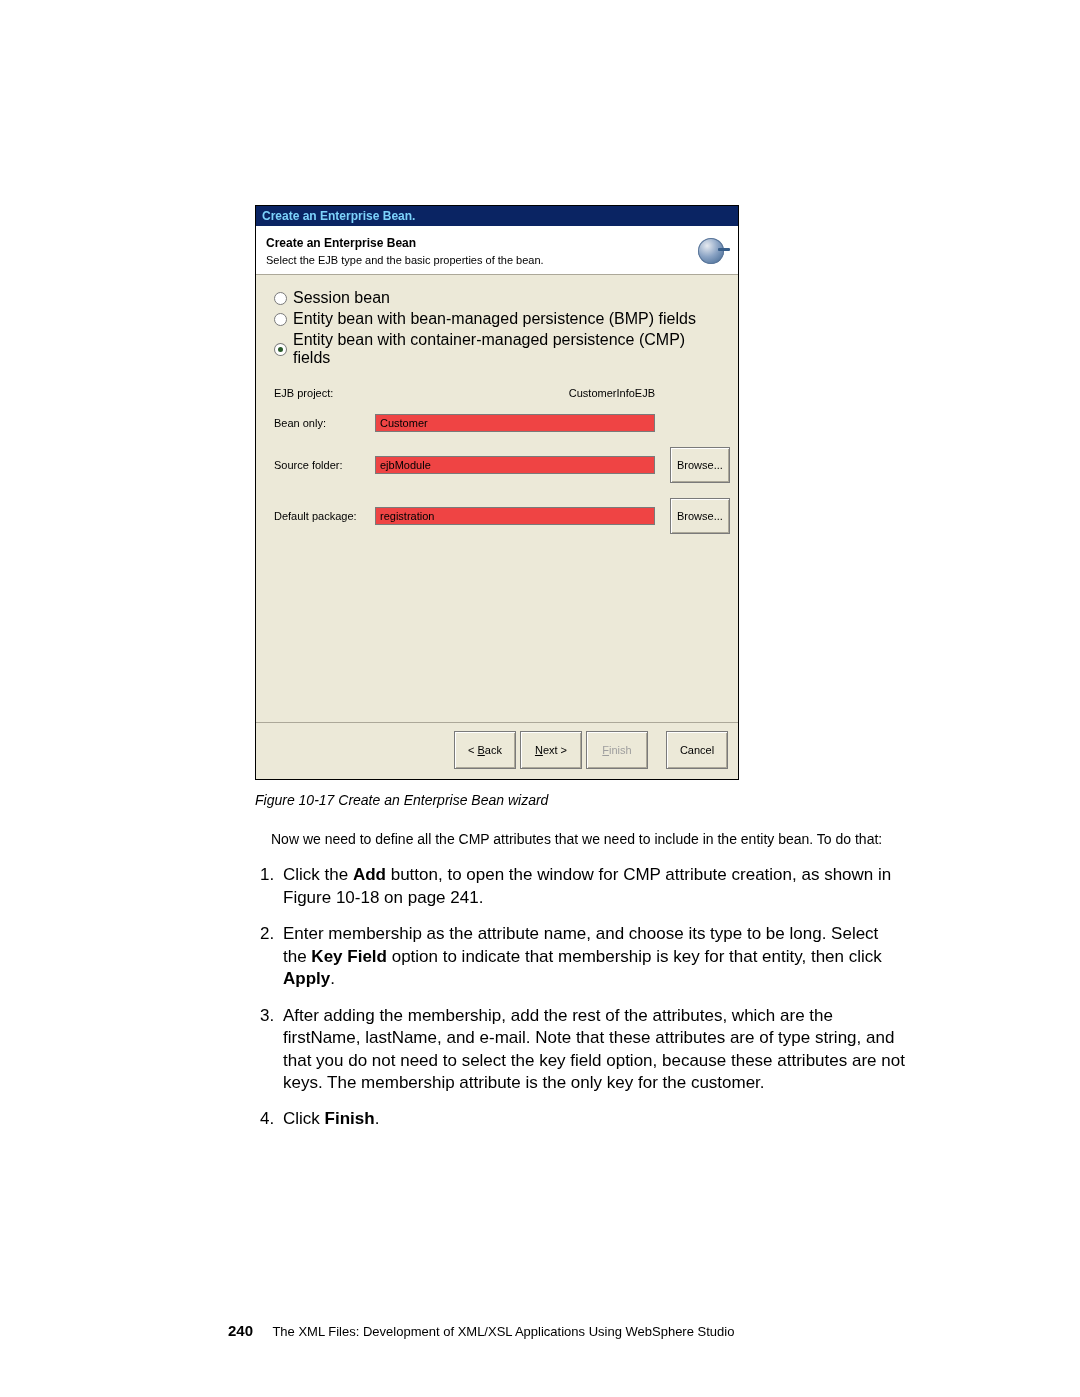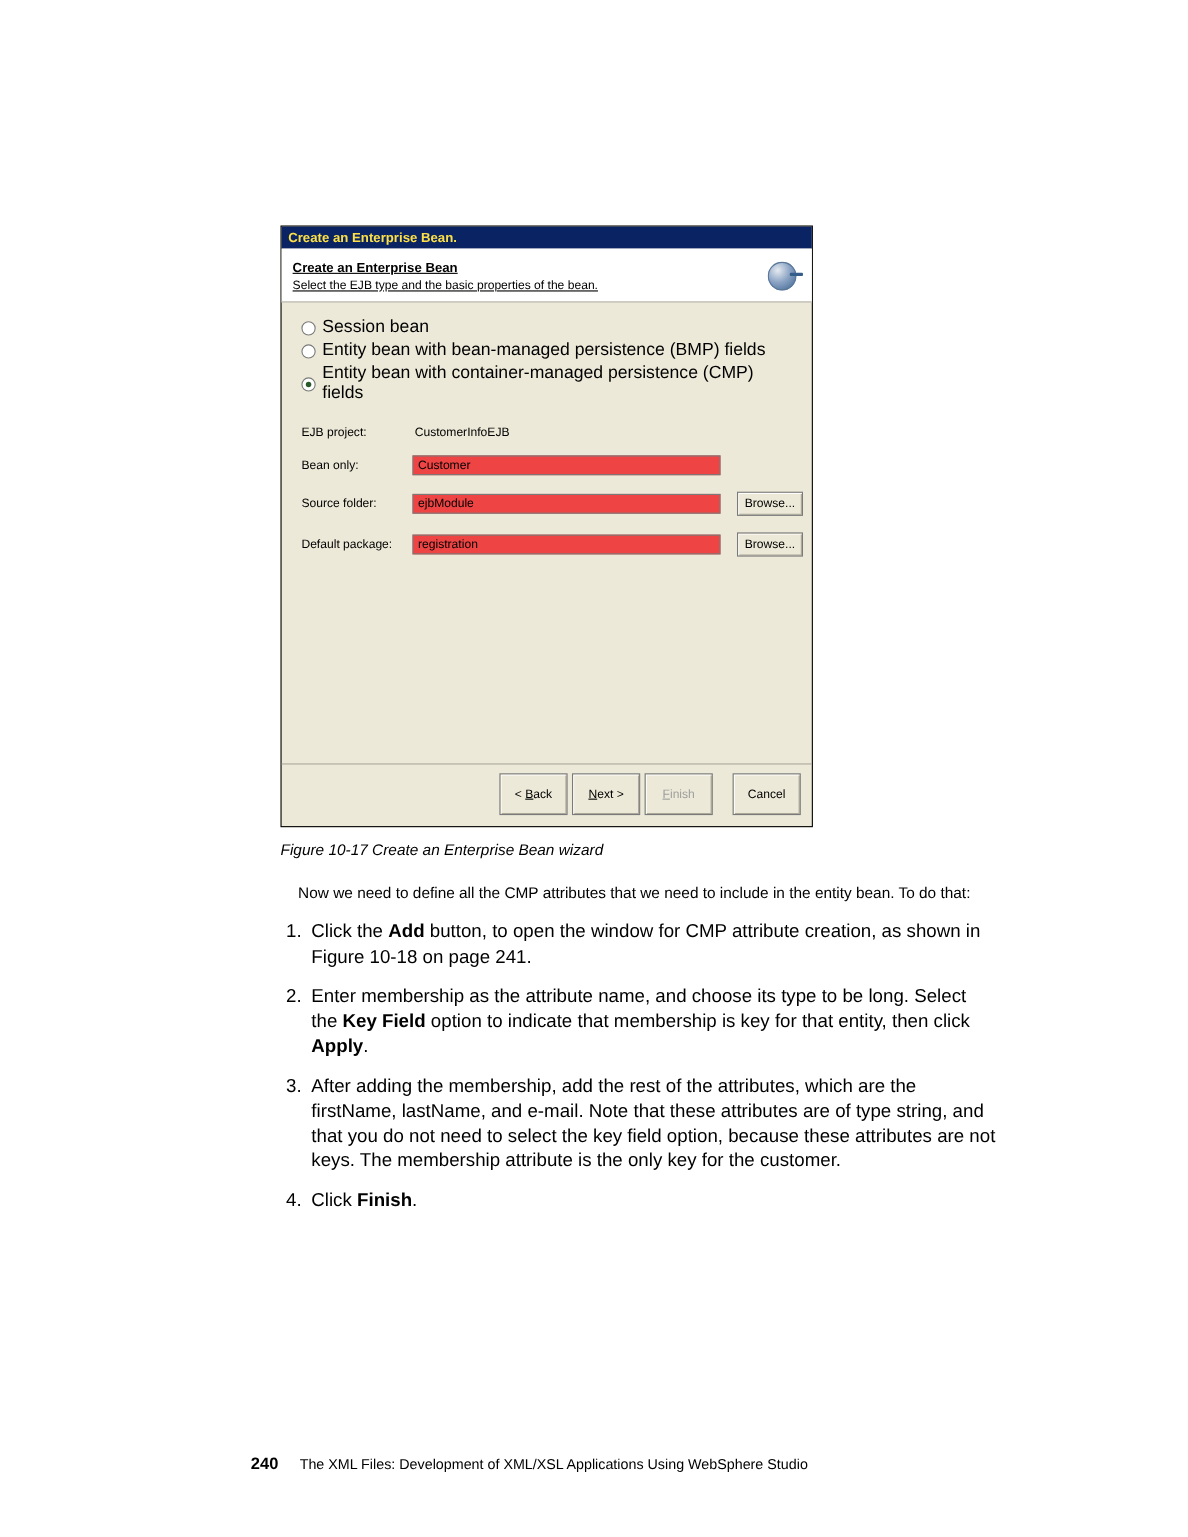--- a/index.html
+++ b/index.html
@@ -22,33 +22,33 @@
     width: 482px;
     border: 1px solid #000;
     background: #ece9d8;
     font-family: Tahoma, Arial, sans-serif;
     font-size: 11px;
     color: #000;
     margin-bottom: 12px;
   }
   .titlebar {
     background: #0a2463;
-    color: #fde047;
+    color: #7dd3fc;
     font-weight: bold;
     padding: 3px 6px;
     font-size: 12px;
   }
   .header-area {
     background: #fff;
     padding: 8px 10px 6px 10px;
     display: flex;
     align-items: center;
     border-bottom: 1px solid #aca899;
   }
-  .header-text { flex: 1; text-decoration: underline; }
+  .header-text { flex: 1; }
   .header-text .htitle { font-weight: bold; font-size: 12px; margin-bottom: 4px; }
   .header-text .hdesc { font-size: 11px; }
   .header-icon {
     width: 34px; height: 34px;
     display: flex; align-items: center; justify-content: center;
     margin-left: 8px;
   }
   .bean-icon {
     width: 26px; height: 26px;
     border-radius: 50%;
@@ -92,37 +92,37 @@
     margin-top: 20px;
     display: grid;
     grid-template-columns: 86px 280px auto;
     row-gap: 6px;
     column-gap: 4px;
     align-items: center;
     font-size: 11px;
     gap: 15px;
   }
   .form-grid .lbl { white-space: nowrap; }
-  .val-static { padding-left: 2px; }
+  .val-static { padding-left: 2px; text-align: right; }
   .txt {
     border: 1px solid #7a7a7a;
     background: #ef4444;
     height: 16px;
     padding: 0 4px;
     font-family: Tahoma, Arial, sans-serif;
     font-size: 11px;
     line-height: 16px;
     box-sizing: content-box;
   }
   .btn-browse {
     border: 1px solid #7a7a7a;
     background: #ece9d8;
     font-family: Tahoma, Arial, sans-serif;
     font-size: 11px;
-    height: 22px;
+    height: 36px;
     padding: 0 6px;
     white-space: nowrap;
     box-shadow: 1px 1px 0 #fff inset, -1px -1px 0 #aca899 inset;
   }
 
   .filler { height: 188px; }
 
   .footer-area {
     border-top: 1px solid #aca899;
     padding: 8px 10px 10px 10px;

